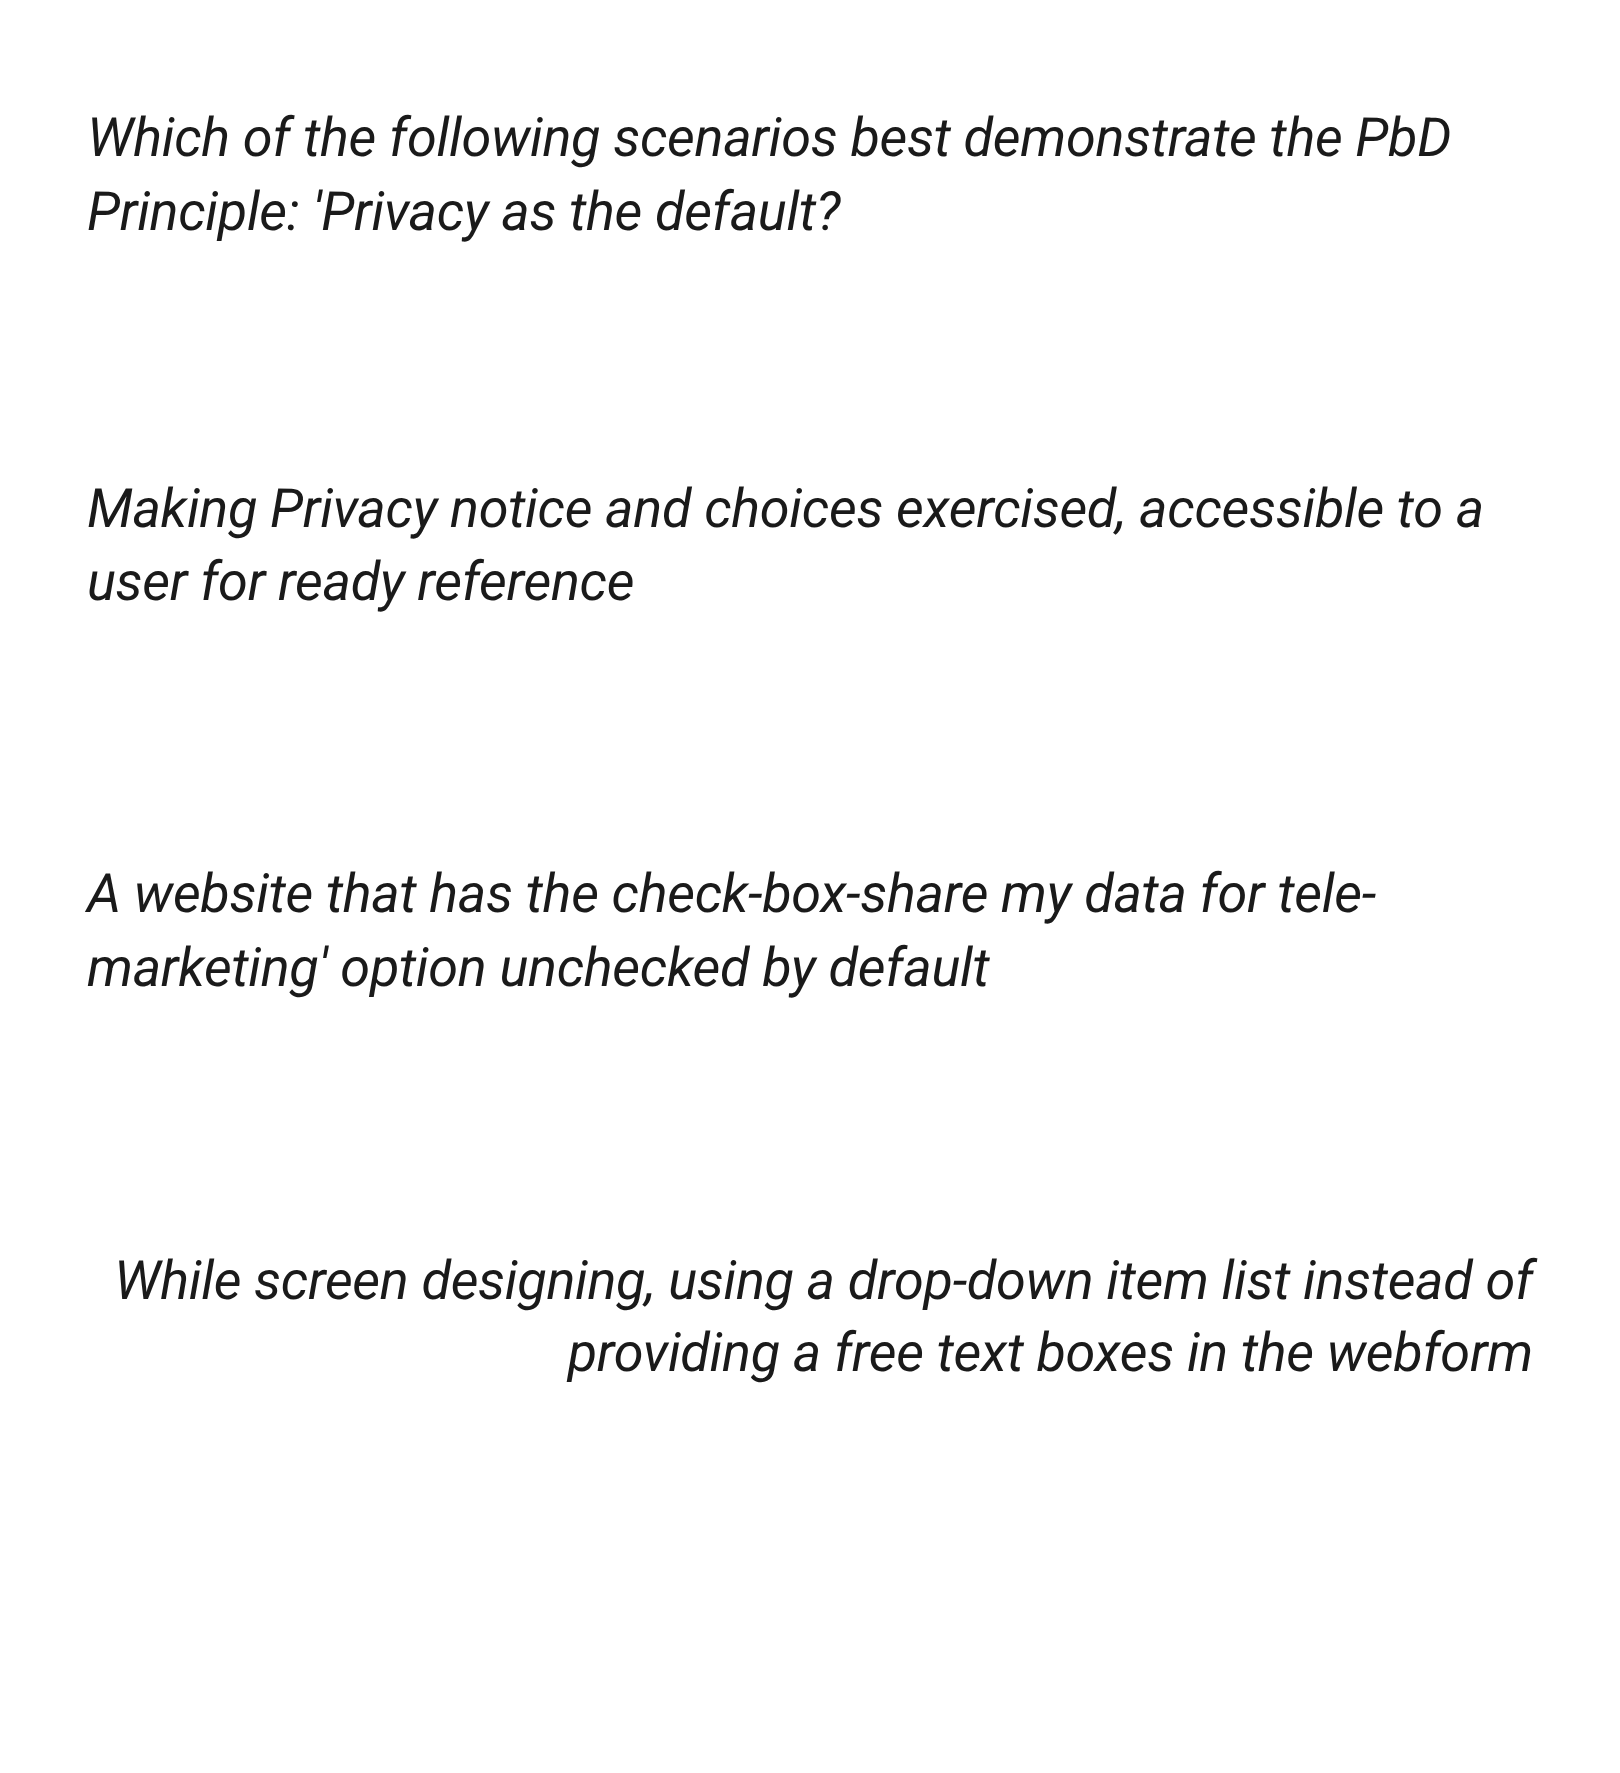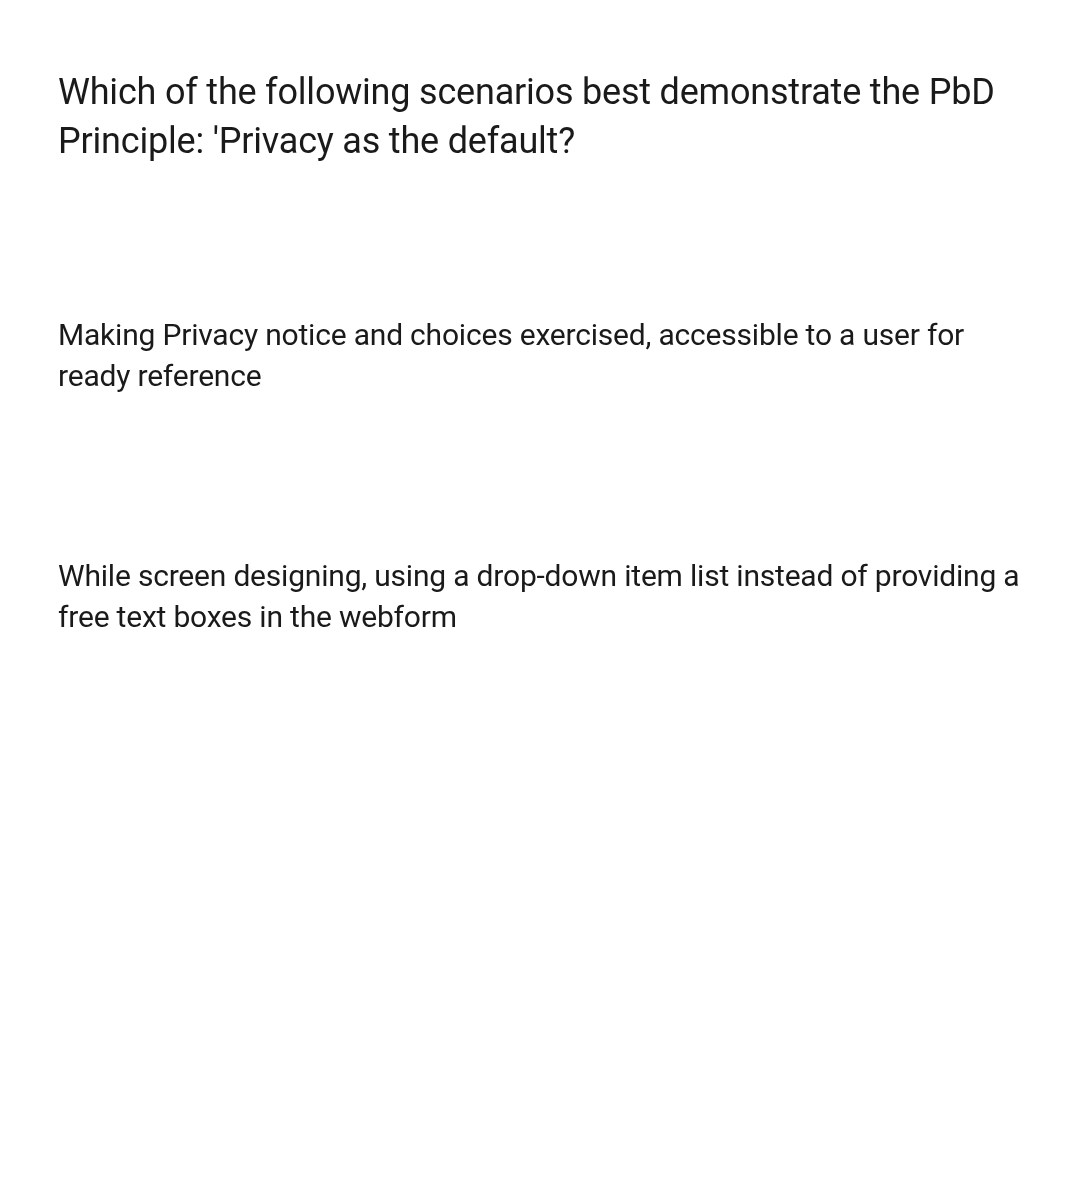--- a/index.html
+++ b/index.html
@@ -9,39 +9,42 @@
     }
     html, body {
       width: 1080px;
       height: 1182px;
       background: #ffffff;
       font-family: -apple-system, BlinkMacSystemFont, "Segoe UI", Roboto, "Helvetica Neue", Arial, sans-serif;
       color: #1a1a1a;
     }
     .page {
       padding: 68px 58px 40px 58px;
+      font-style: italic;
     }
     .question {
       font-size: 36px;
       line-height: 1.35;
       font-weight: 400;
       margin-bottom: 150px;
       letter-spacing: -0.2px;
     }
     .option {
-      font-size: 30px;
+      font-size: 36px;
       line-height: 1.35;
       font-weight: 400;
       margin-bottom: 160px;
       letter-spacing: -0.2px;
     }
     .option:last-child {
       margin-bottom: 0;
+      text-align: right;
     }
   </style>
 </head>
 <body>
 
 <div class="page">
   <div class="question">Which of the following scenarios best demonstrate the PbD Principle: 'Privacy as the default?</div>
   <div class="option">Making Privacy notice and choices exercised, accessible to a user for ready reference</div>
+  <div class="option">A website that has the check-box-share my data for tele-marketing' option unchecked by default</div>
   <div class="option">While screen designing, using a drop-down item list instead of providing a free text boxes in the webform</div>
 </div>
 
 </body></html>

